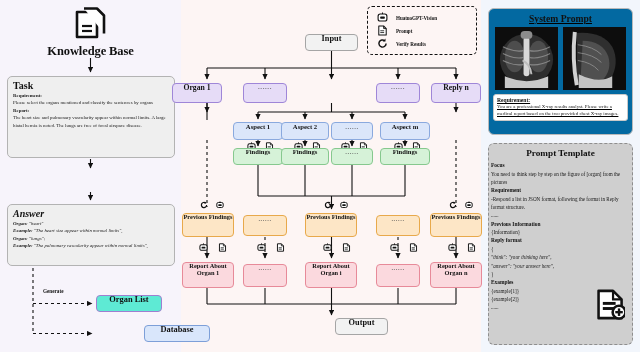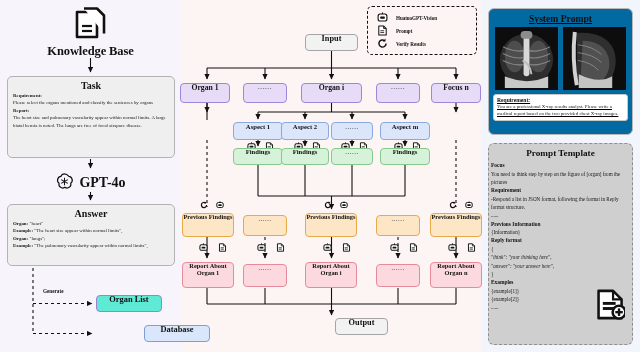--- a/index.html
+++ b/index.html
@@ -42,26 +42,26 @@
   
   #kb-icon { position:absolute; left:73px; top:7px; width:36px; height:36px; }
   #kb-title {
     position:absolute; left:0; top:44px; width:181px; text-align:center;
     font-size:12.5px; font-weight:bold; color:#111; letter-spacing:-0.1px;
   }
   .textcard {
     position:absolute; border:1px solid #b3b3b3; border-radius:5px;
     background:#efefef; padding:3px 5px 4px 5px;
   }
-  .card-title { text-align:center; font-weight:bold; font-size:10px; color:#111; margin-bottom:1px; }
+  .card-title { font-weight:bold; font-size:10px; color:#111; margin-bottom:1px; }
   .card-body { font-size:4.9px; line-height:1.52; color:#1a1a1a; text-align:left; }
   .card-body b { font-weight:bold; }
 
   #task-card   { left:7px; top:76px; width:168px; height:82px; }
-  #answer-card { left:7px; top:204px; width:168px; height:62px; }
+  #answer-card { left:7px; top:204px; width:168px; height:62px;font-style:italic; }
 
   #gpt-row { position:absolute; left:0; top:170px; width:181px; height:26px;
              display:flex; align-items:center; justify-content:center; gap:5px; }
   #gpt-label { font-size:14px; font-weight:bold; color:#111; font-family:"Liberation Serif", serif;}
 
   #gen-label { position:absolute; left:43px; top:288px; font-size:5.2px; font-weight:bold; color:#111; }
 
   #organ-list-box { left:96px; top:295px; width:66px; height:17px; font-size:8.4px; }
   #database-box   { left:96px; top:325px; width:66px; height:17px; font-size:8.4px; }
 
@@ -207,29 +207,20 @@
   <div class="textcard" id="task-card">
     <div class="card-title">Task</div>
     <div class="card-body">
       <div><b>Requirement:</b></div>
       <div>Please select the organs mentioned and classify the sentences by organs</div>
       <div><b>Report:</b></div>
       <div>The heart size and pulmonary vascularity appear within normal limits. A large hiatal hernia is noted. The lungs are free of focal airspace disease.</div>
     </div>
   </div>
 
-  <div id="gpt-row">
-    <span>
-      <svg width="19" height="19" viewBox="0 0 24 24">
-        <path d="M12 2.4c-2.1 0-3.9 1.3-4.6 3.2-2 .2-3.6 1.7-4 3.6-.6 1.9.1 3.9 1.7 5.1-.5 2 .3 4 2 5.1 1.6 1.1 3.8 1 5.4-.2 1.6 1.2 3.8 1.3 5.4.2 1.7-1.1 2.5-3.1 2-5.1 1.6-1.2 2.3-3.2 1.7-5.1-.5-1.9-2-3.4-4-3.6C15.9 3.7 14.1 2.4 12 2.4z" fill="none" stroke="#111" stroke-width="1.5"></path>
-        <path d="M12 7.2v9.6M7.8 9.6l8.4 4.8M16.2 9.6l-8.4 4.8" stroke="#111" stroke-width="1.3" fill="none"></path>
-      </svg>
-    </span>
-    <span id="gpt-label">GPT-4o</span>
-  </div>
 
   <div class="textcard" id="answer-card">
     <div class="card-title">Answer</div>
     <div class="card-body">
       <div><b>Organ:</b>
            <span>"heart"</span></div>
       <div><b>Example:</b>
            <span>"The heart size appear within normal limits",</span></div>
       <div><b>Organ:</b>
            <span>"lungs";</span></div>
@@ -279,34 +270,31 @@
       <span class="leg-ico">
         <svg width="11" height="11" viewBox="0 0 16 16">
           <path d="M13.2 8a5.2 5.2 0 1 1-1.9-4" fill="none" stroke="#111" stroke-width="2.1"></path>
           <path d="M12.4 0.8v4.2H8.3z" fill="#111"></path>
         </svg>
       </span>
       <span class="leg-txt">Verify Results</span>
     </div>
   </div>
 
-  <div class="box n-organ organ-box" style="left:180px;width:50px;">
+  <div class="box n-organ organ-box" style="left:172px;width:50px;">
     <span class="lbl">Organ 1</span>
     </div>
   <div class="box n-organ organ-box dots-box" style="left:243px;width:44px;">
     <span class="lbl">......</span>
     </div>
-  <div class="box n-organ organ-box" style="left:301px;width:61px;">
-    <span class="lbl">Organ i</span>
-    </div>
   <div class="box n-organ organ-box dots-box" style="left:376px;width:44px;">
     <span class="lbl">......</span>
     </div>
   <div class="box n-organ organ-box" style="left:431px;width:50px;">
-    <span class="lbl">Focus n</span>
+    <span class="lbl">Reply n</span>
     </div>
 
   <div class="box n-aspect aspect-box" style="left:233px;width:50px;">
     <span class="lbl">Aspect 1</span>
     </div>
   <div class="box n-aspect aspect-box" style="left:281px;width:48px;">
     <span class="lbl">Aspect 2</span>
     </div>
   <div class="box n-aspect aspect-box dots-box" style="left:331px;width:42px;">
     <span class="lbl">......</span>

